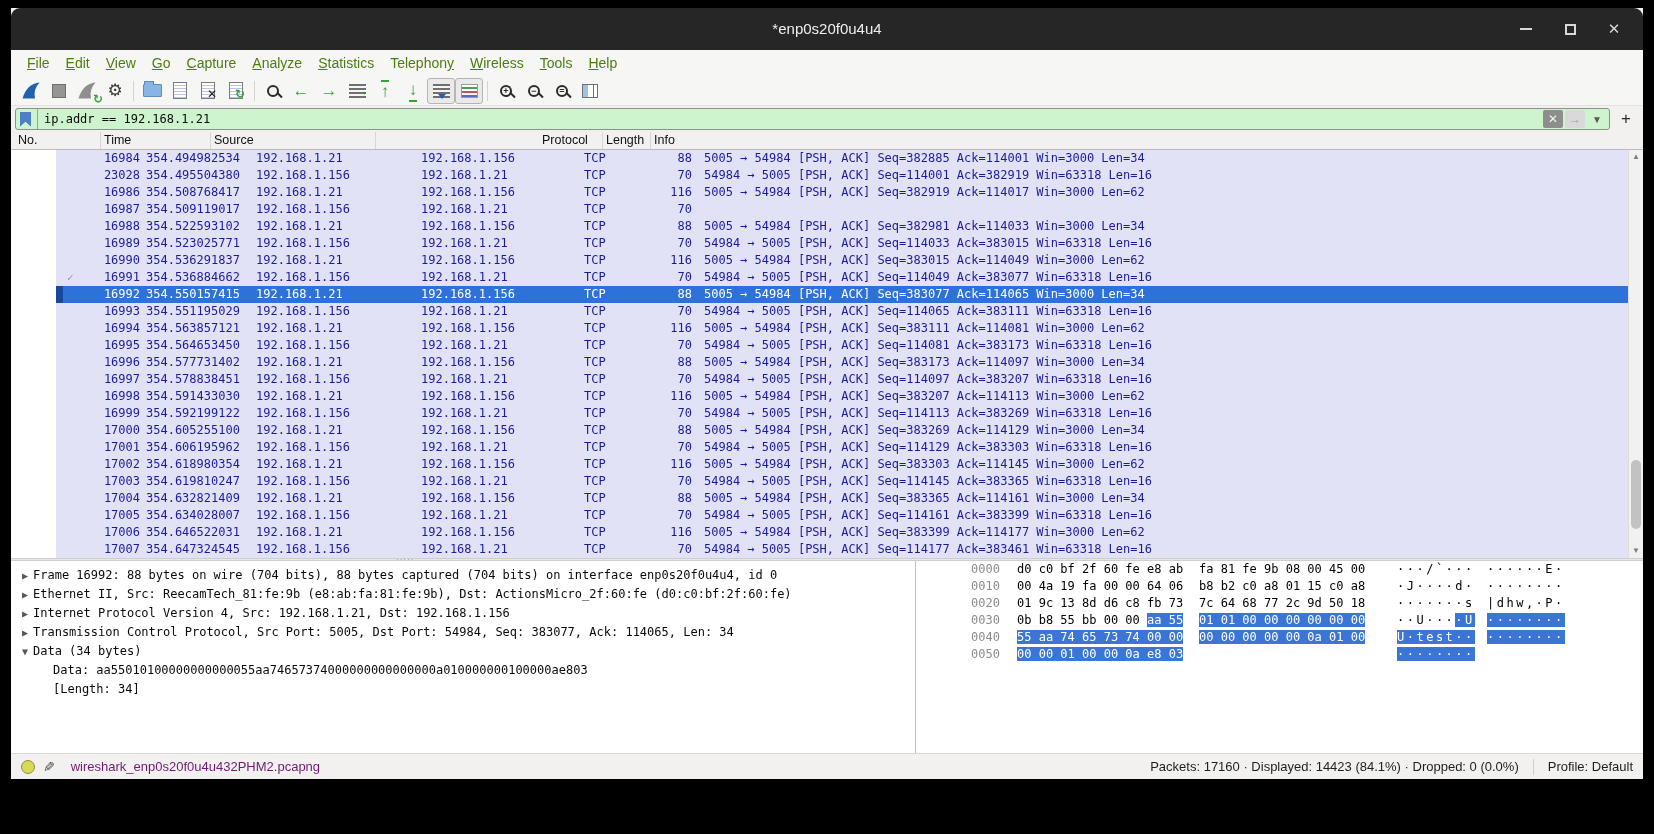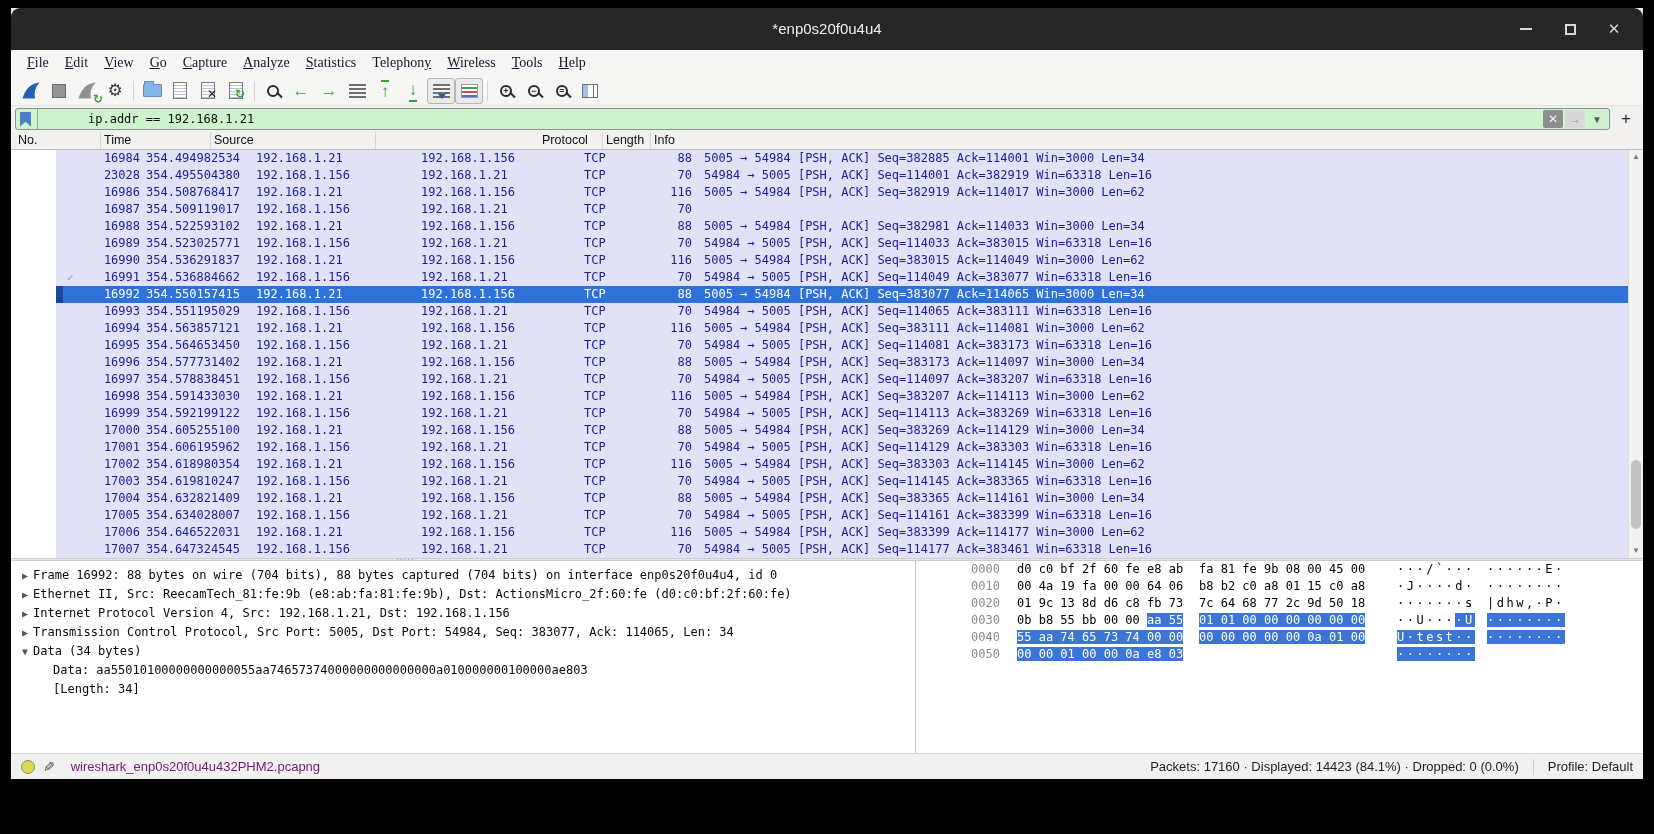--- a/index.html
+++ b/index.html
@@ -13,21 +13,21 @@
   .title { position:absolute; left:0; right:0; top:0; height:42px; line-height:42px;
            text-align:center; color:#efefef; font-size:15px; }
   .winbtns { position:absolute; right:14px; top:0; height:42px; display:flex; align-items:center; gap:14px; }
   .wbtn { width:30px; height:30px; display:flex; align-items:center; justify-content:center; cursor:default; }
   .wb-min { width:12px; height:2px; background:#d8d8d8; }
   .wb-max { width:11px; height:11px; border:2px solid #d8d8d8; }
   .wb-close { color:#d8d8d8; font-size:15px; font-weight:bold; }
   
   .menubar { height:26px; background:#f6f6f5; display:flex; align-items:center;
              padding-left:8px; flex:0 0 26px; }
-  .menuitem { padding:0 8px; font-size:14px; color:#0f172a; height:22px; line-height:22px;font-family:Liberation Serif, serif; }
+  .menuitem { padding:0 8px; font-size:14px; color:#4d7c0f; height:22px; line-height:22px; }
   .menuitem u { text-decoration:underline; }
   
   .toolbar { height:30px; background:#f6f6f5; display:flex; align-items:center;
              padding-left:6px; flex:0 0 30px; border-bottom:1px solid #e3e2e1; }
   .tbi { width:28px; height:26px; display:flex; align-items:center; justify-content:center;
          position:relative; border:1px solid transparent; border-radius:3px; }
   .tbi.pressed { border:1px solid #b5b5b5; background:#eaeaea; }
   .tbsep { width:1px; height:20px; background:#d4d3d2; margin:0 4px; }
   .g-green { color:#3aa13a; font-size:17px; font-weight:bold; }
   .ic-stop { width:14px; height:14px; background:#959595; border:1px solid #6e6e6e; }
@@ -58,21 +58,21 @@
       linear-gradient(90deg,#9fc0e8 0 5px,#fff 5px 6px,#fff 6px 10px,#6f6f6f 10px 11px,#fff 11px 16px); }
   .finblue { fill:#2262ad; } .fingray { fill:#8f8f8f; }
   
   .filterbar { height:26px; background:#f2f1f0; display:flex; align-items:center;
                padding:0 6px 0 4px; gap:5px; flex:0 0 26px; }
   .filterfield { flex:1; height:22px; background:#cdf4cd; border:1px solid #8f8f8f;
                  border-radius:3px; display:flex; align-items:center; overflow:hidden; }
   .fbookmark { width:11px; height:15px; background:#4d7fc4; margin:0 6px 0 4px;
                clip-path:polygon(0 0,100% 0,100% 100%,50% 68%,0 100%); }
   .fsep { width:1px; height:22px; background:#9f9f9f; margin-right:6px; }
-  .ftext { font-family:"DejaVu Sans Mono",monospace; font-size:12px; color:#0a0a0a; flex:1;margin-left:44px; }
+  .ftext { font-family:"DejaVu Sans Mono",monospace; font-size:12px; color:#0a0a0a; flex:1; }
   .fbtn { width:20px; height:18px; display:flex; align-items:center; justify-content:center;
           margin-right:2px; border-radius:2px; font-size:12px; }
   .fbtn.clear { background:#8d8d8d; color:#f2f2f2; font-weight:bold; }
   .fbtn.apply { background:#d9d9d9; color:#9a9a9a; font-weight:bold; }
   .fbtn.chev  { color:#5a5a5a; font-size:10px; }
   .fplus { width:22px; height:22px; display:flex; align-items:center; justify-content:center;
            font-size:17px; color:#2a2a2a; }
   
   .listwrap { display:flex; flex:0 0 426px; flex-direction:column; background:#fff; position:relative; }
   .colheader { height:18px; display:flex; background:#f2f1f0; border-bottom:1px solid #bdbcbb;

